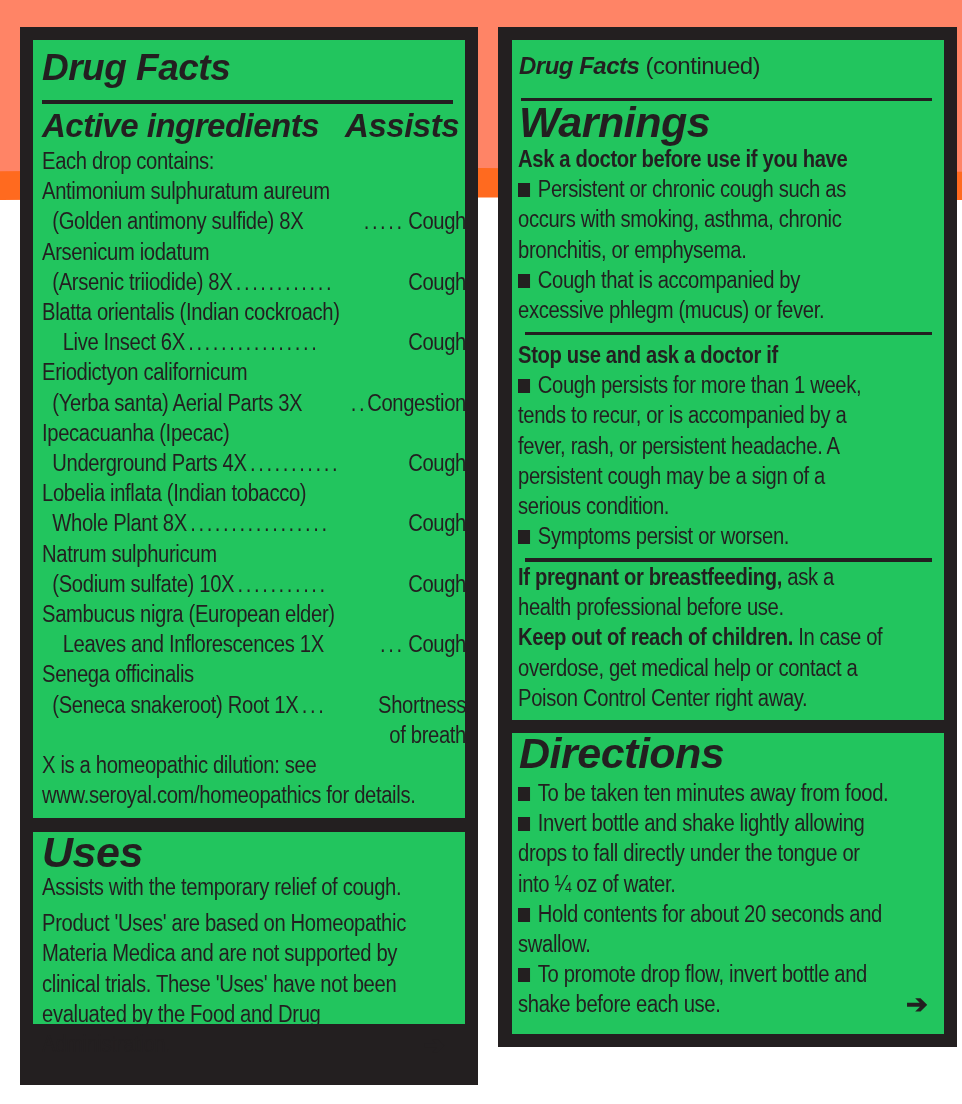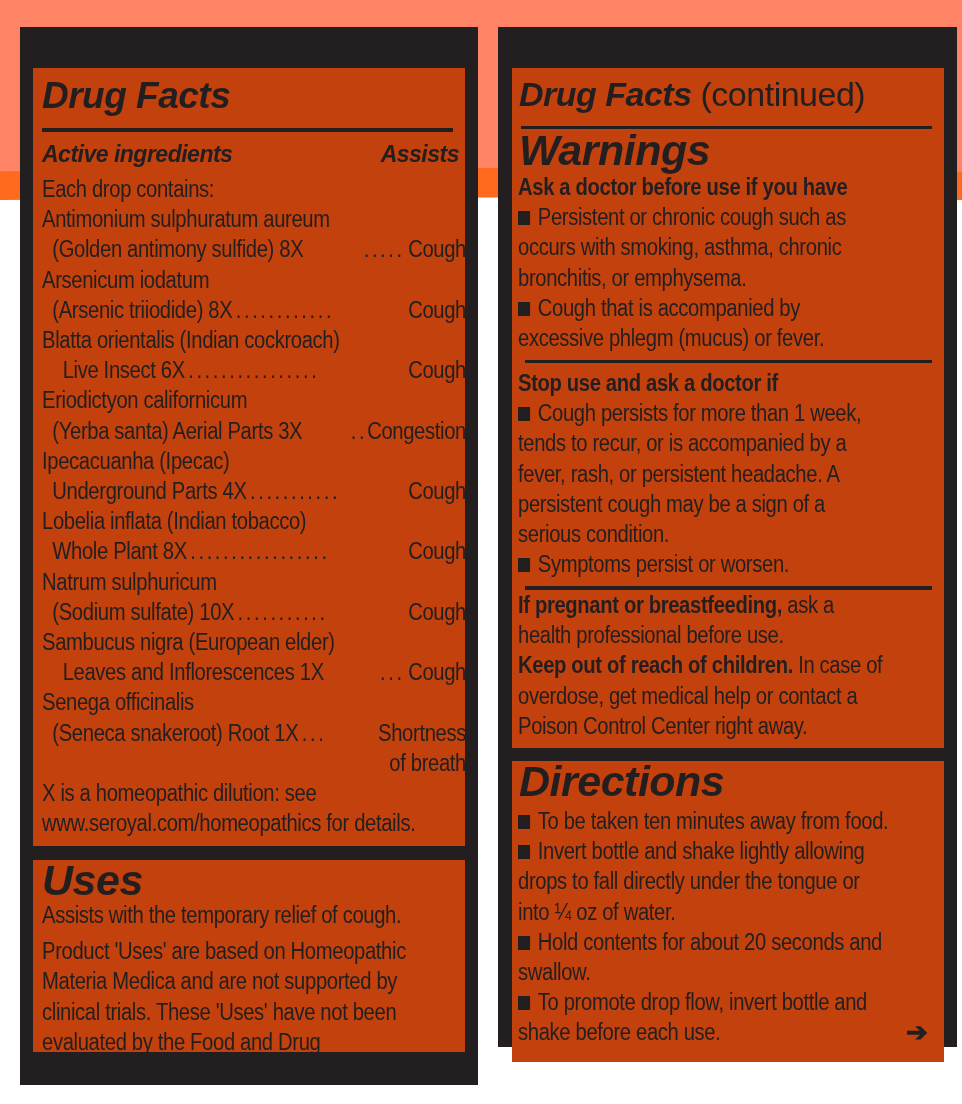--- a/index.html
+++ b/index.html
@@ -6,21 +6,21 @@
   body {
     width:962px; height:1104px; position:relative; overflow:hidden;
     background:#ffffff;
     font-family:"Liberation Sans", sans-serif;
     color:#231f20;
   }
   .bg-top { position:absolute; left:0; top:0; width:962px; height:172px; background:#ff8466; }
   .bg-band { position:absolute; left:0; top:168px; width:962px; height:32px; background:#ff6a1f;
     clip-path: polygon(0 10%, 50% 0, 100% 12%, 100% 100%, 50% 92%, 0 100%); }
   .frame { position:absolute; background:#231f20; }
-  .box { position:absolute; background:#c2410c;margin-top:28px; }
+  .box { position:absolute; background:#22c55e; }
   .txt { position:absolute; left:9px; right:6px; font-size:23.5px; line-height:30.2px; letter-spacing:-0.4px; transform-origin:left top; }
   .condensed { transform: scaleX(0.86); width:116%; }
   .h1 { font-weight:bold; font-style:italic; font-size:37px; line-height:40px; letter-spacing:-0.5px; }
   .h2 { font-weight:bold; font-style:italic; font-size:43px; line-height:36px; letter-spacing:-0.5px; }
   .rule { height:4px; background:#231f20; margin:0; }
   .rule.thin { height:3px; }
   .row { display:flex; justify-content:space-between; white-space:nowrap; }
   .indent1 { padding-left:12px; }
   .indent2 { padding-left:24px; }
   .dots { flex:1; overflow:hidden; white-space:nowrap; letter-spacing:3px; padding:0 4px; }
@@ -36,21 +36,21 @@
 <div class="bg-band"></div>
 
 <div class="frame" style="left:20px; top:27px; width:458px; height:1058px;"></div>
 
 <div class="box" style="left:33px; top:40px; width:432px; height:778px;">
   <div class="txt" style="top:8px;">
     <div class="h1">Drug Facts</div>
   </div>
   <div class="rule" style="position:absolute; left:9px; width:411px; top:60px;"></div>
   <div class="txt" style="top:68px;">
-    <div class="row h2" style="font-size:23px;">
+    <div class="row h2" style="font-size:33px;">
       <span>Active ingredients</span>
       <span>Assists</span>
     </div>
   </div>
   <div class="txt condensed" style="top:106px; right:auto; width:493px;">
     <div>Each drop contains:</div>
 
     <div>Antimonium sulphuratum aureum</div>
     <div class="row indent1">
       <span>(Golden antimony sulfide) 8X</span>
@@ -133,21 +133,21 @@
     <div>evaluated by the Food and Drug</div>
     <div>Administration.</div>
   </div>
   <div class="arrow" style="left:390px; top:198px;">➔</div>
 </div>
 
 <div class="frame" style="left:498px; top:27px; width:459px; height:1020px;"></div>
 
 <div class="box" style="left:512px; top:40px; width:432px; height:680px;">
   <div class="txt" style="top:6px; left:7px;">
-    <div style="font-size:34px; line-height:40px; letter-spacing:-0.5px;">
+    <div style="font-size:24px; line-height:40px; letter-spacing:-0.5px;">
       <span class="b" style="font-style:italic;">Drug Facts</span><span> (continued)</span>
     </div>
   </div>
   <div class="rule thin" style="position:absolute; left:9px; width:411px; top:58px;"></div>
   <div class="txt" style="top:64px; left:7px;">
     <div class="h2">Warnings</div>
   </div>
   <div class="txt condensed" style="top:104px; left:6px; right:auto; width:495px;">
     <div class="b">Ask a doctor before use if you have</div>
     <div><span class="sq"></span><span>Persistent or chronic cough such as</span></div>

